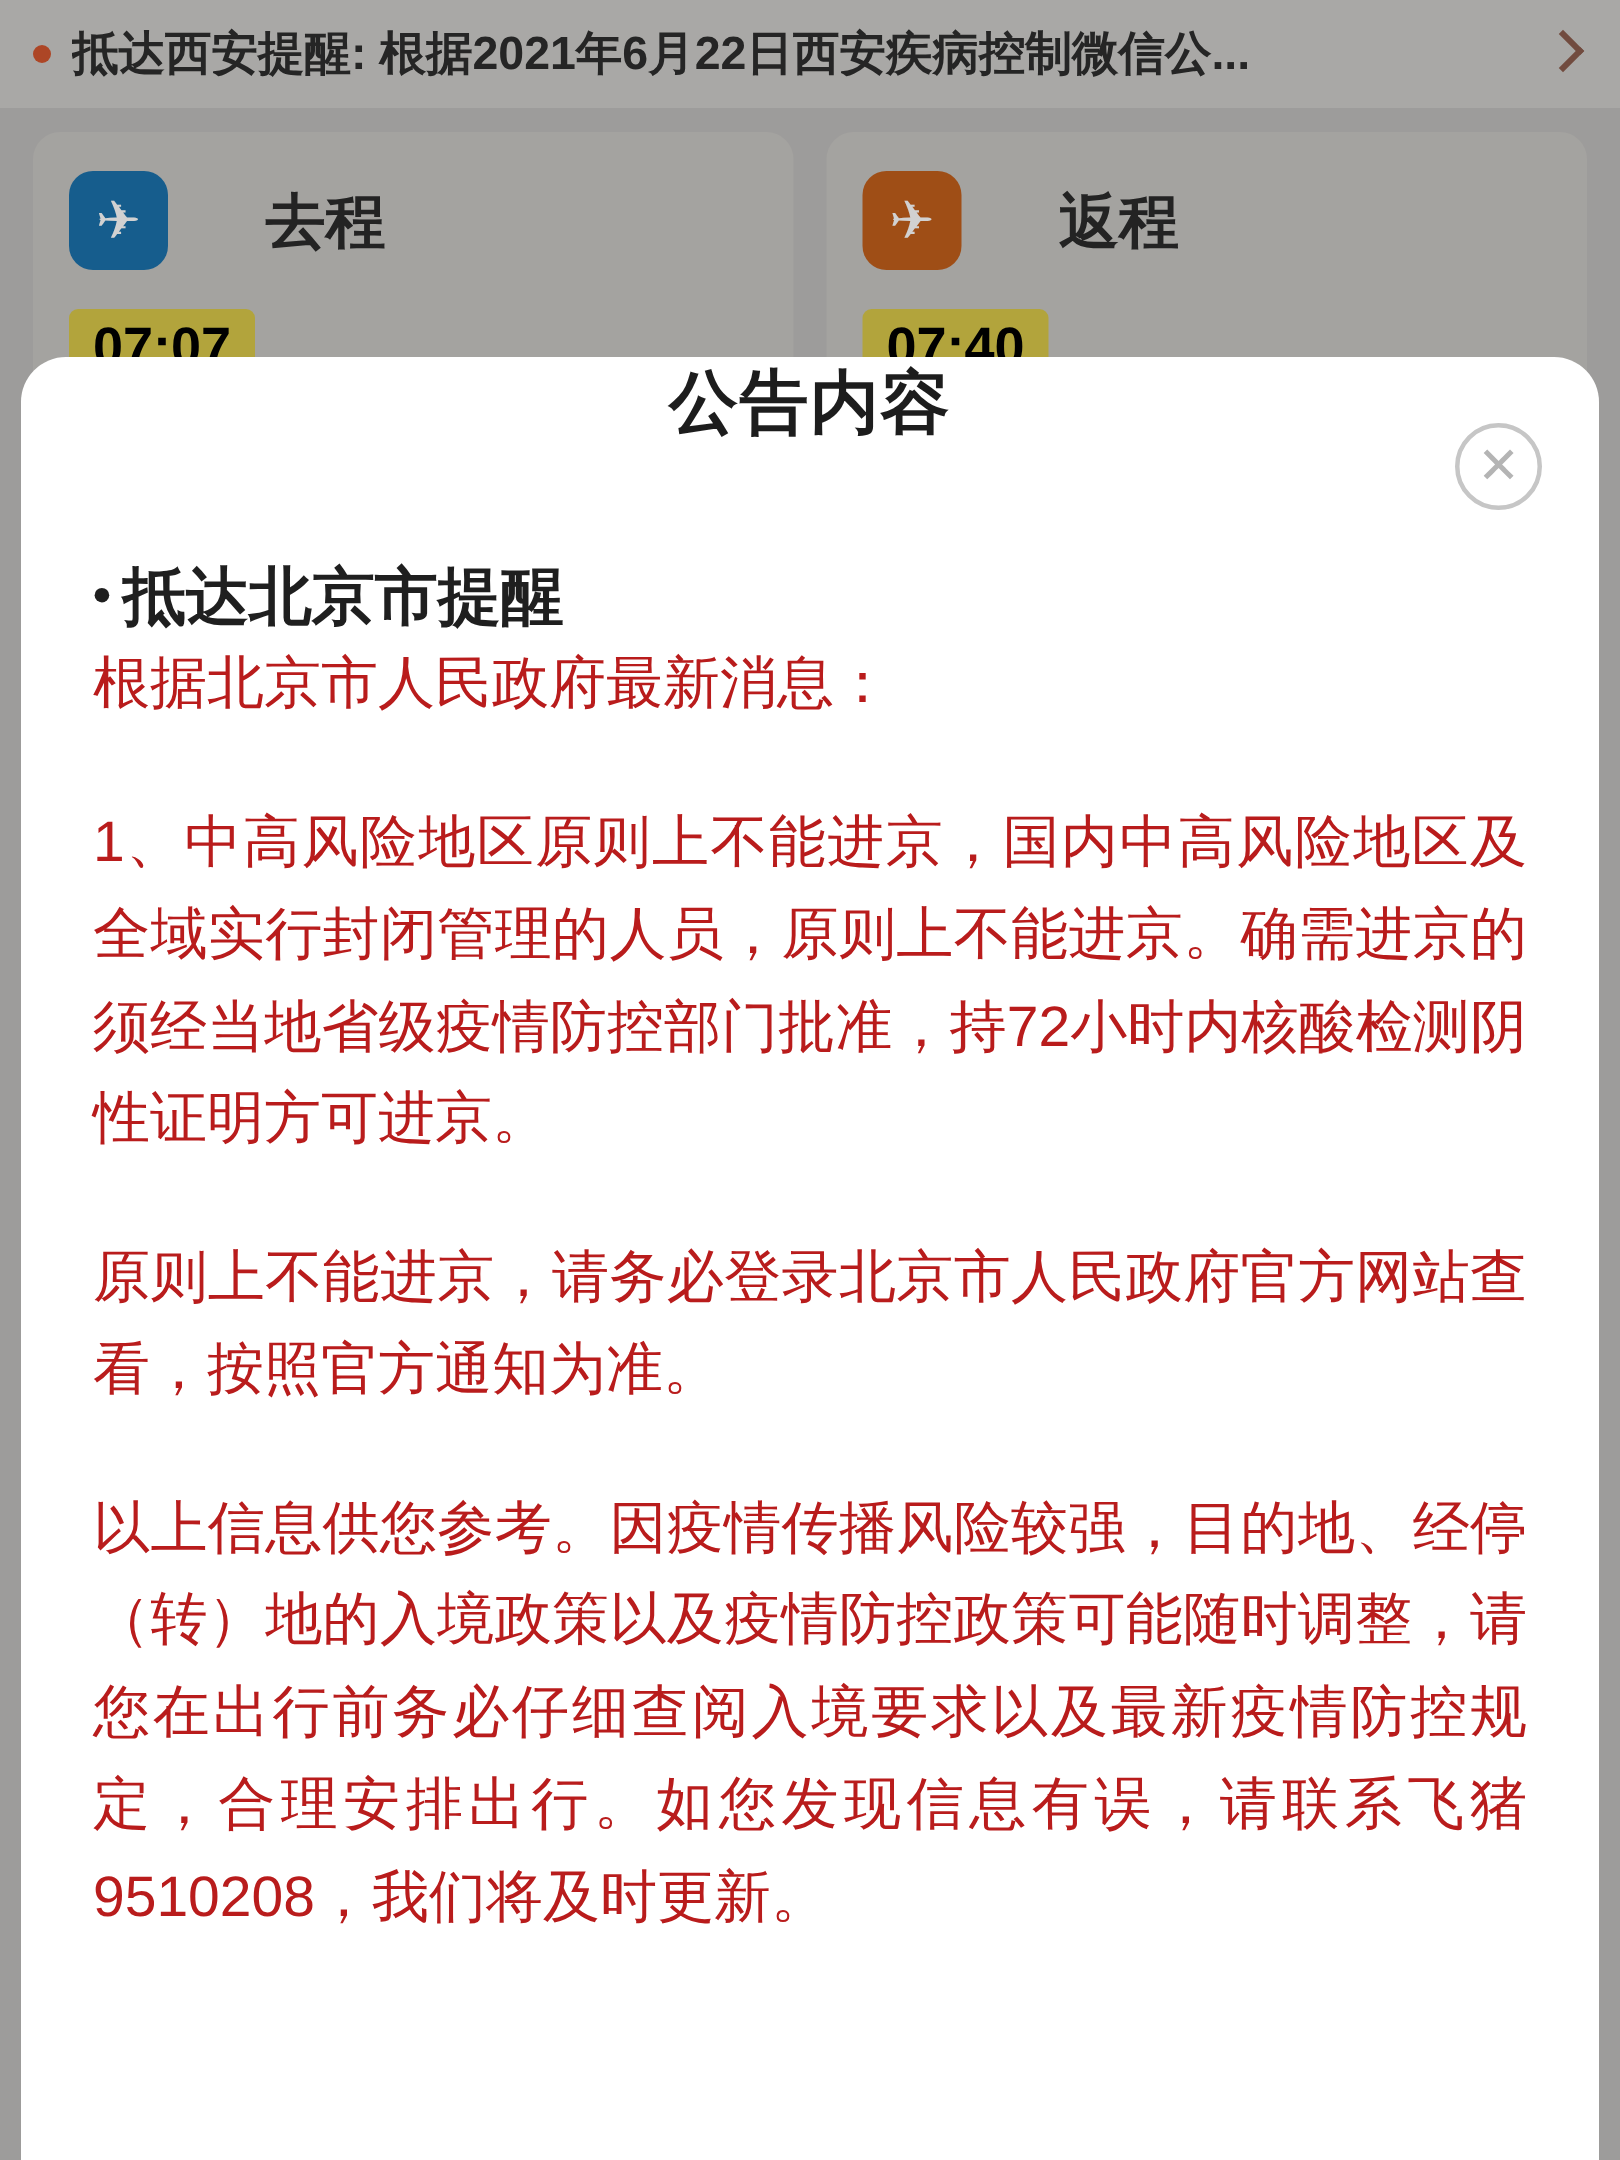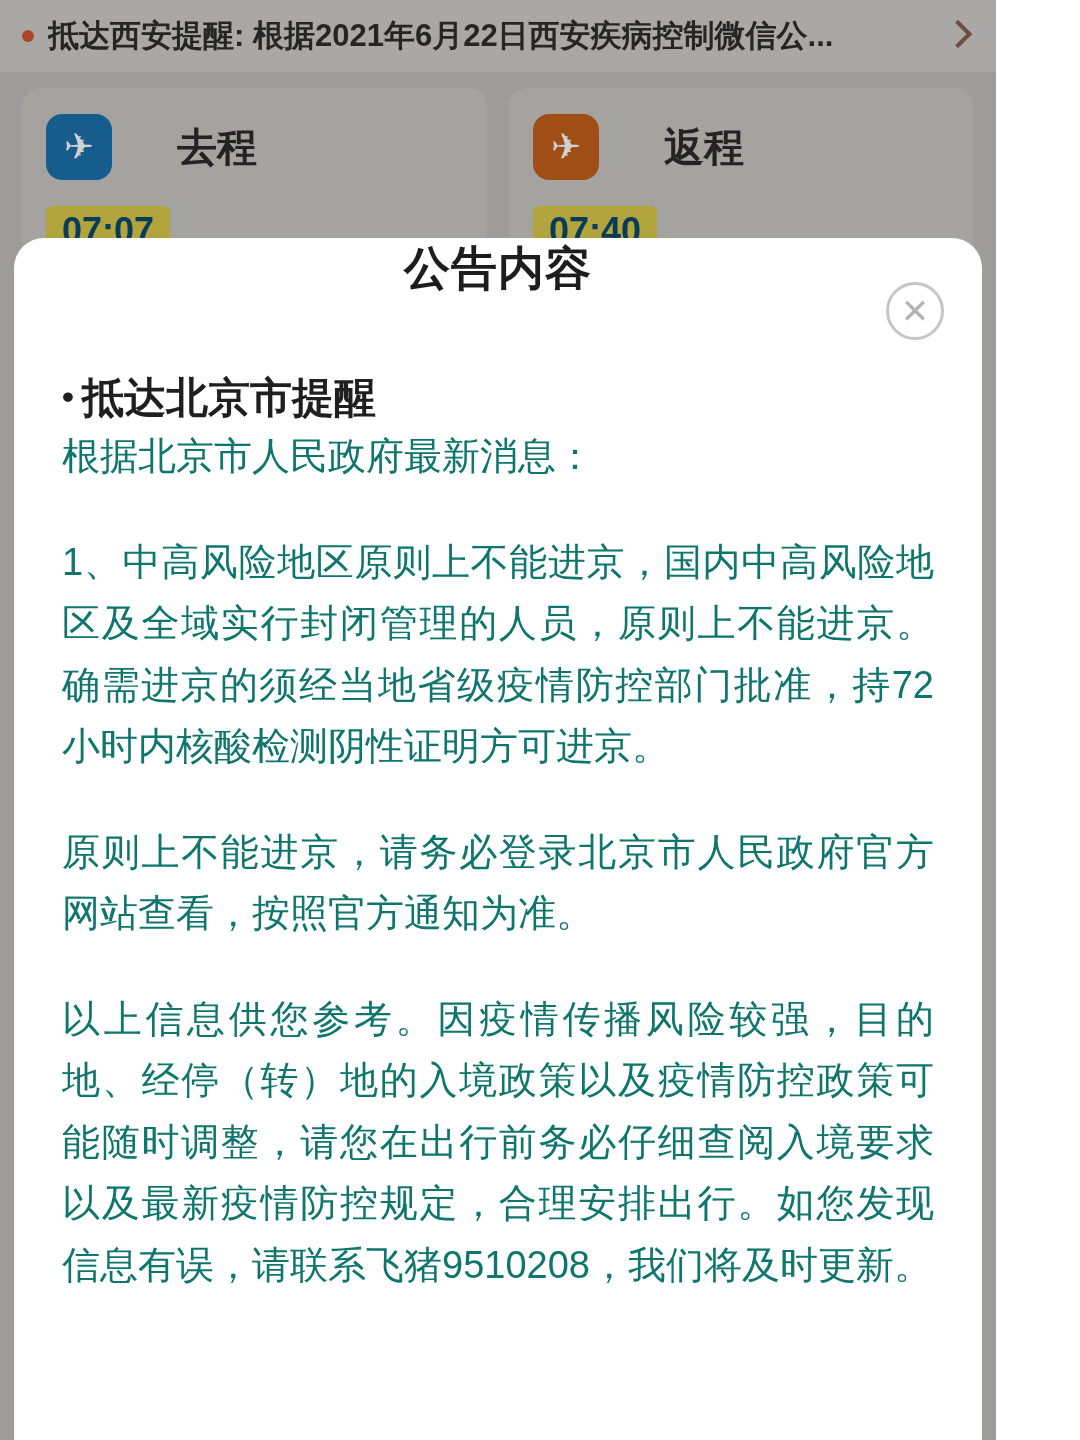--- a/index.html
+++ b/index.html
@@ -6,21 +6,21 @@
   html, body {
     width: 1080px;
     height: 1440px;
     overflow: hidden;
     font-family: "Liberation Sans", sans-serif;
     background: #ffffff;
   }
 
   #app {
     position: relative;
-    width: 996px;
+    width: 1080px;
     height: 1440px;
     background: #b9b9b9;
     overflow: hidden;
   }
 
   
   .bg-layer {
     position: absolute;
     inset: 0;
     background: #c0bfbd;
@@ -102,21 +102,21 @@
   .trip-title {
     font-size: 40px;
     font-weight: bold;
     color: #2b2b2b;
     margin-left: 43px;
   }
   .trip-time {
     margin-top: 26px;
     display: inline-block;
     background: #d9c94a;
-    color: #0c4a6e;
+    color: #000000;
     font-size: 36px;
     font-weight: bold;
     border-radius: 6px;
     padding: 4px 16px 30px 16px;
     overflow: hidden;
     height: 54px;
   }
 
   
   .scrim {
@@ -178,21 +178,21 @@
   }
   .section-heading .bullet {
     font-size: 34px;
     vertical-align: 4px;
     margin-right: 8px;
   }
 
   .para {
     font-size: 38px;
     line-height: 1.62;
-    color: #0f766e;
+    color: #b91c1c;
     margin-bottom: 44px;
     text-align: justify;
   }
 </style>
 </head>
 <body>
 
 <div id="app">
 
   <div class="bg-layer">

